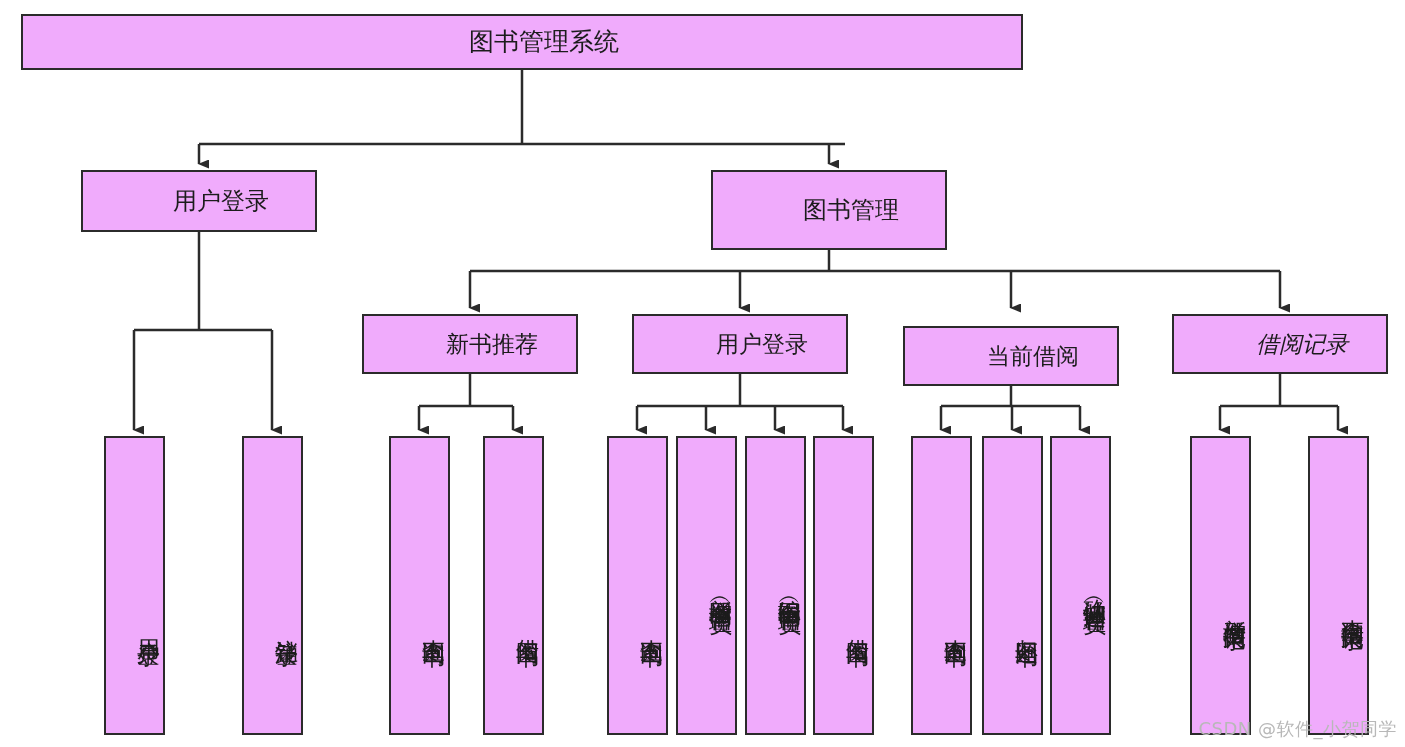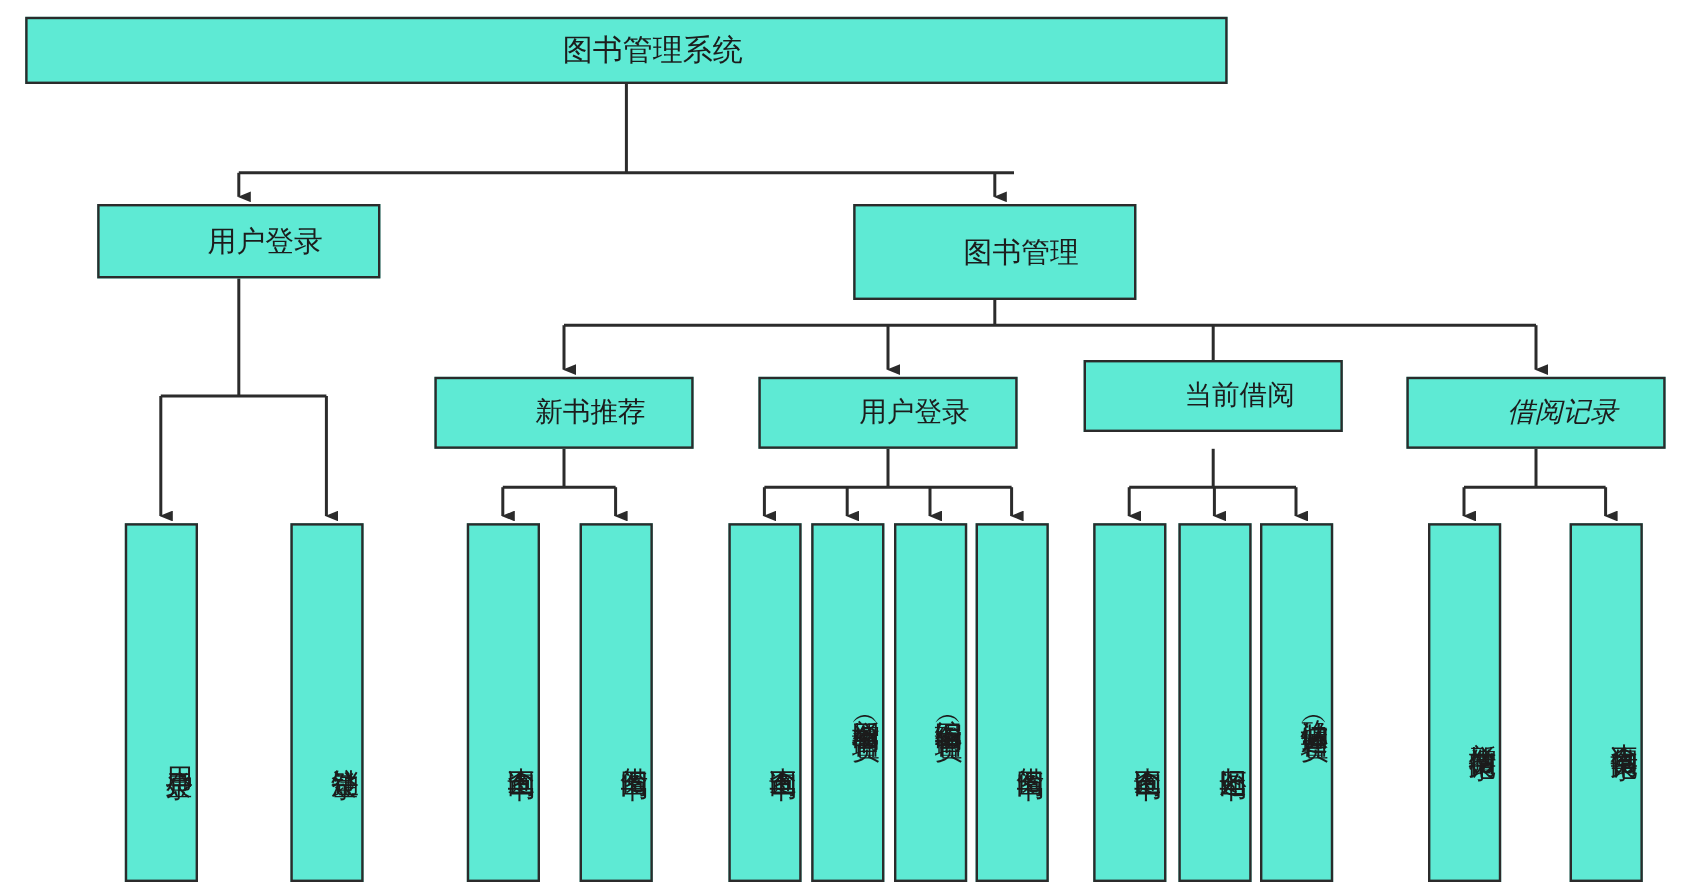--- a/index.html
+++ b/index.html
@@ -14,21 +14,21 @@
     position: relative;
     width: 1405px;
     height: 747px;
     background: #ffffff;
     overflow: hidden;
   }
   .node {
     position: absolute;
     box-sizing: border-box;
     border: 2.5px solid #2b2b2b;
-    background: #5eead4;
+    background: #f0abfc;
     color: #1c1c1c;
     display: flex;
     align-items: center;
     justify-content: center;
     text-align: center;
     line-height: 1.25;
     padding-left: 44px;
   }
   .node.root {
     font-size: 25px;
@@ -134,21 +134,21 @@
   <div class="node lvl2" style="left:711px; top:170px; width:236px; height:80px;">
     <span class="lbl">图书管理</span>
   </div>
 
   <div class="node lvl3" style="left:362px; top:314px; width:216px; height:60px;">
     <span class="lbl">新书推荐</span>
   </div>
   <div class="node lvl3" style="left:632px; top:314px; width:216px; height:60px;">
     <span class="lbl">用户登录</span>
   </div>
-  <div class="node lvl3" style="left:903px; top:300px; width:216px; height:60px;">
+  <div class="node lvl3" style="left:903px; top:326px; width:216px; height:60px;">
     <span class="lbl">当前借阅</span>
   </div>
   <div class="node lvl3" style="left:1172px; top:314px; width:216px; height:60px;font-style:italic;">
     <span class="lbl">借阅记录</span>
   </div>
 
   <div class="node leaf" style="left:104px; top:436px; width:61px; height:299px; padding-top:78px;">
     <span class="lbl">用户登录</span>
   </div>
   <div class="node leaf" style="left:242px; top:436px; width:61px; height:299px; padding-top:78px;">
@@ -181,13 +181,14 @@
   <div class="node leaf" style="left:1050px; top:436px; width:61px; height:299px; padding-top:8px;">
     <span class="lbl">确认归还（管理员）</span>
   </div>
   <div class="node leaf" style="left:1190px; top:436px; width:61px; height:299px; padding-top:42px;">
     <span class="lbl">新增借阅记录</span>
   </div>
   <div class="node leaf" style="left:1308px; top:436px; width:61px; height:299px; padding-top:42px;">
     <span class="lbl">查询借阅记录</span>
   </div>
 
+  <div class="watermark">CSDN @软件_小贺同学</div>
 </div>
 
 </body></html>

